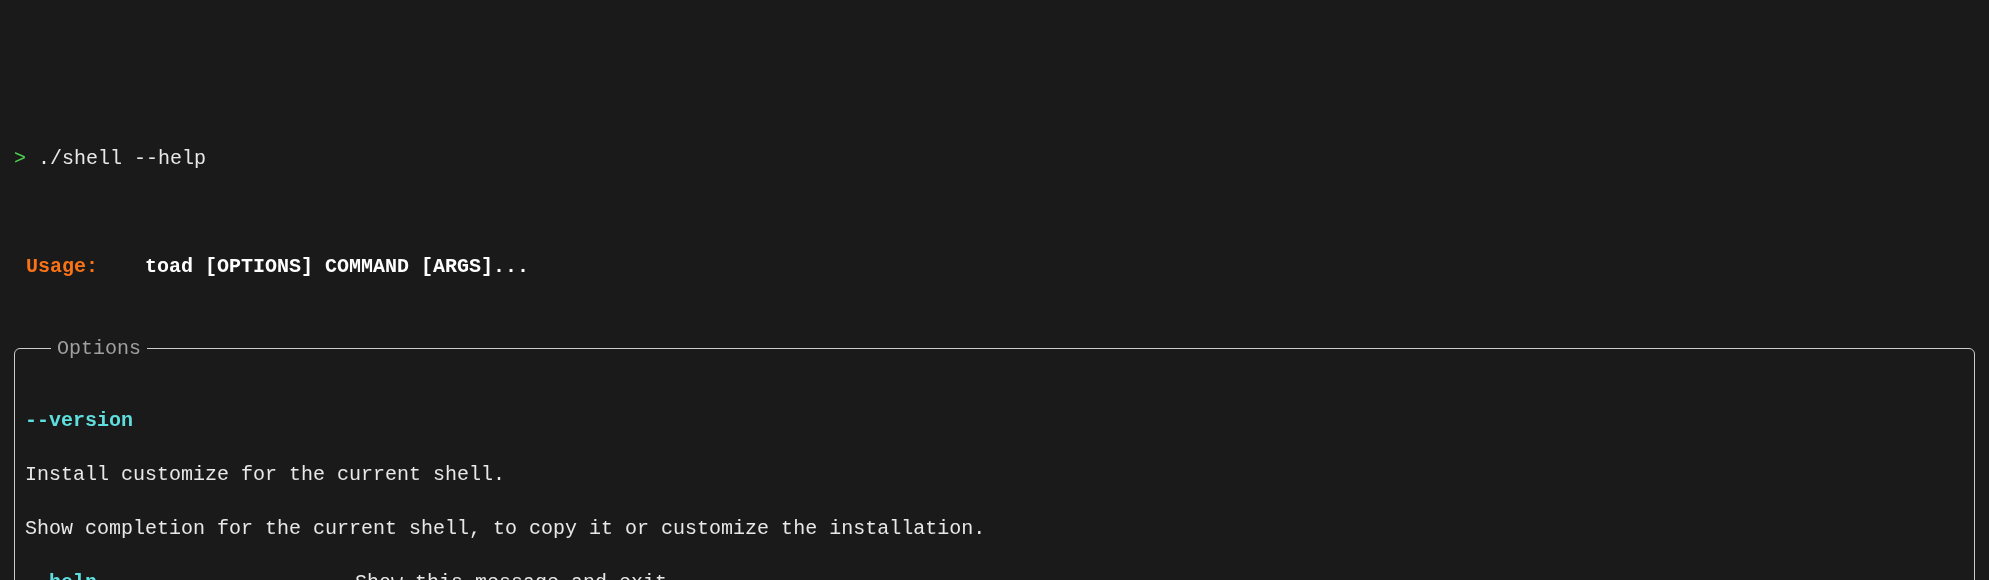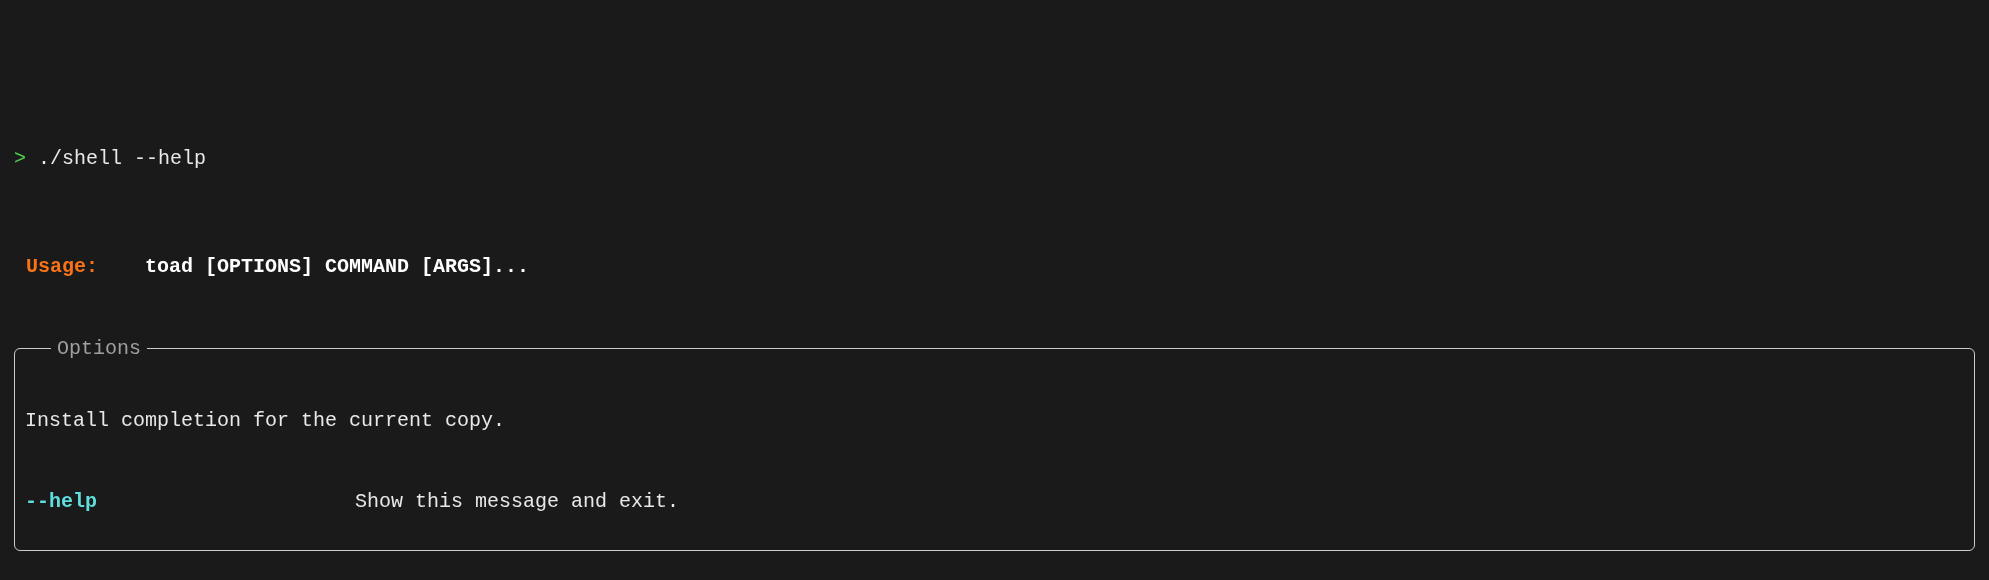--- a/index.html
+++ b/index.html
@@ -67,22 +67,23 @@
 
 
 
 <div>
 <div><span class="prompt-symbol">&gt;</span> <span class="command-text">./shell --help</span></div>
 <div class="spacer-line"></div>
 <div> <span class="usage-label">Usage:</span> <span class="usage-text">toad [OPTIONS] COMMAND [ARGS]...</span></div>
 
 <div class="panel">
 <span class="panel-title">Options</span>
-<div class="row"><span class="desc">Install completion for the current copy.</span></div>
-<div class="row"></div>
+<div class="row"><span class="opt-name">--version</span><span class="desc"></span></div>
+<div class="row"><span class="desc">Install customize for the current shell.</span></div>
+<div class="row"><span class="desc">Show completion for the current shell, to copy it or customize the installation.</span></div>
 <div class="row"><span class="opt-name">--help</span><span class="desc">Show this message and exit.</span></div>
 </div>
 
 
 </div>
 
 
 
 
 </body></html>

